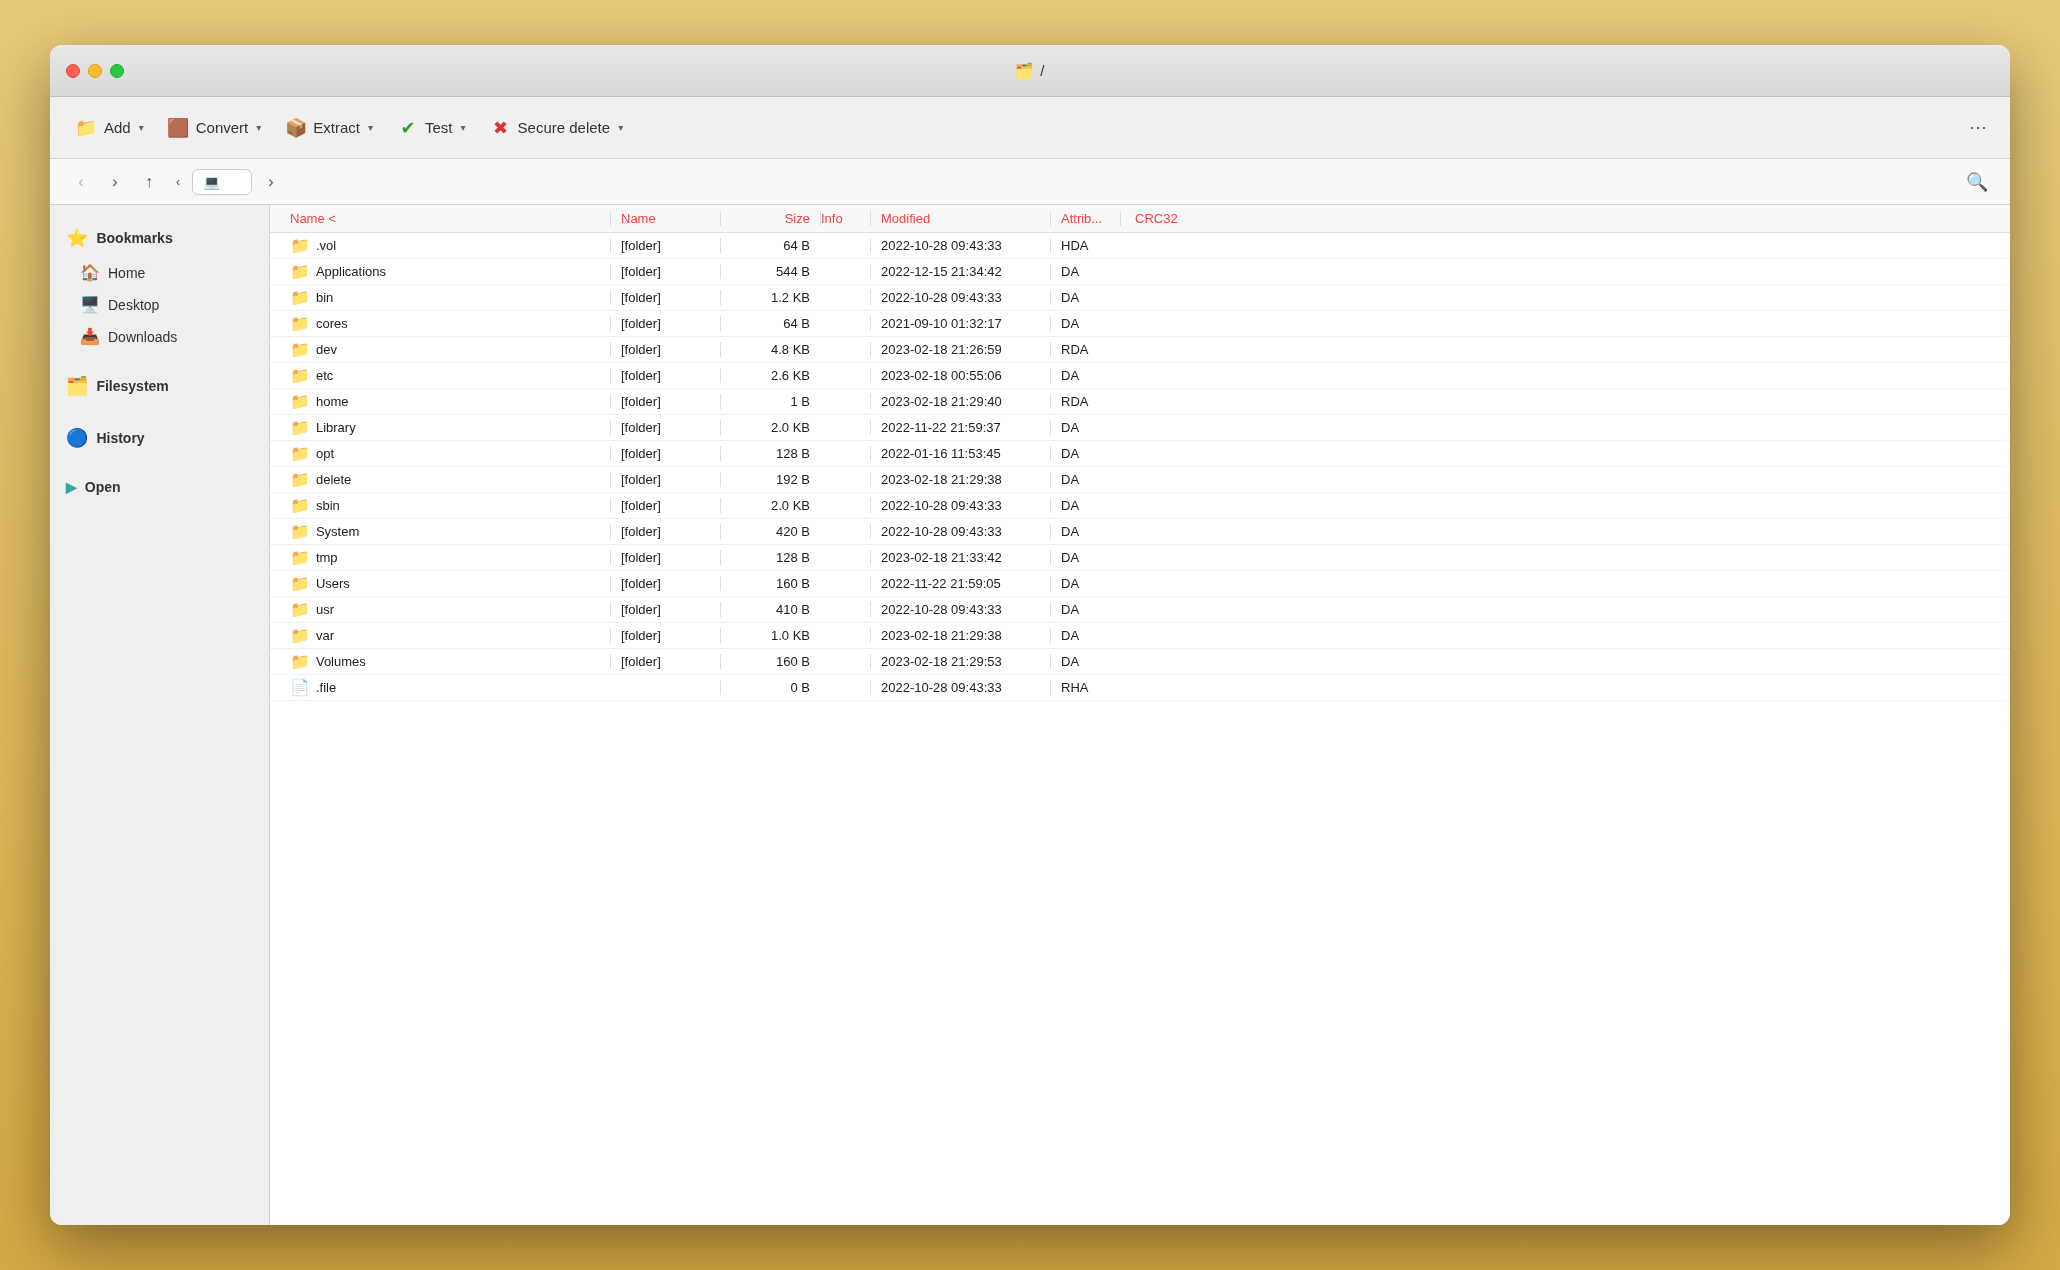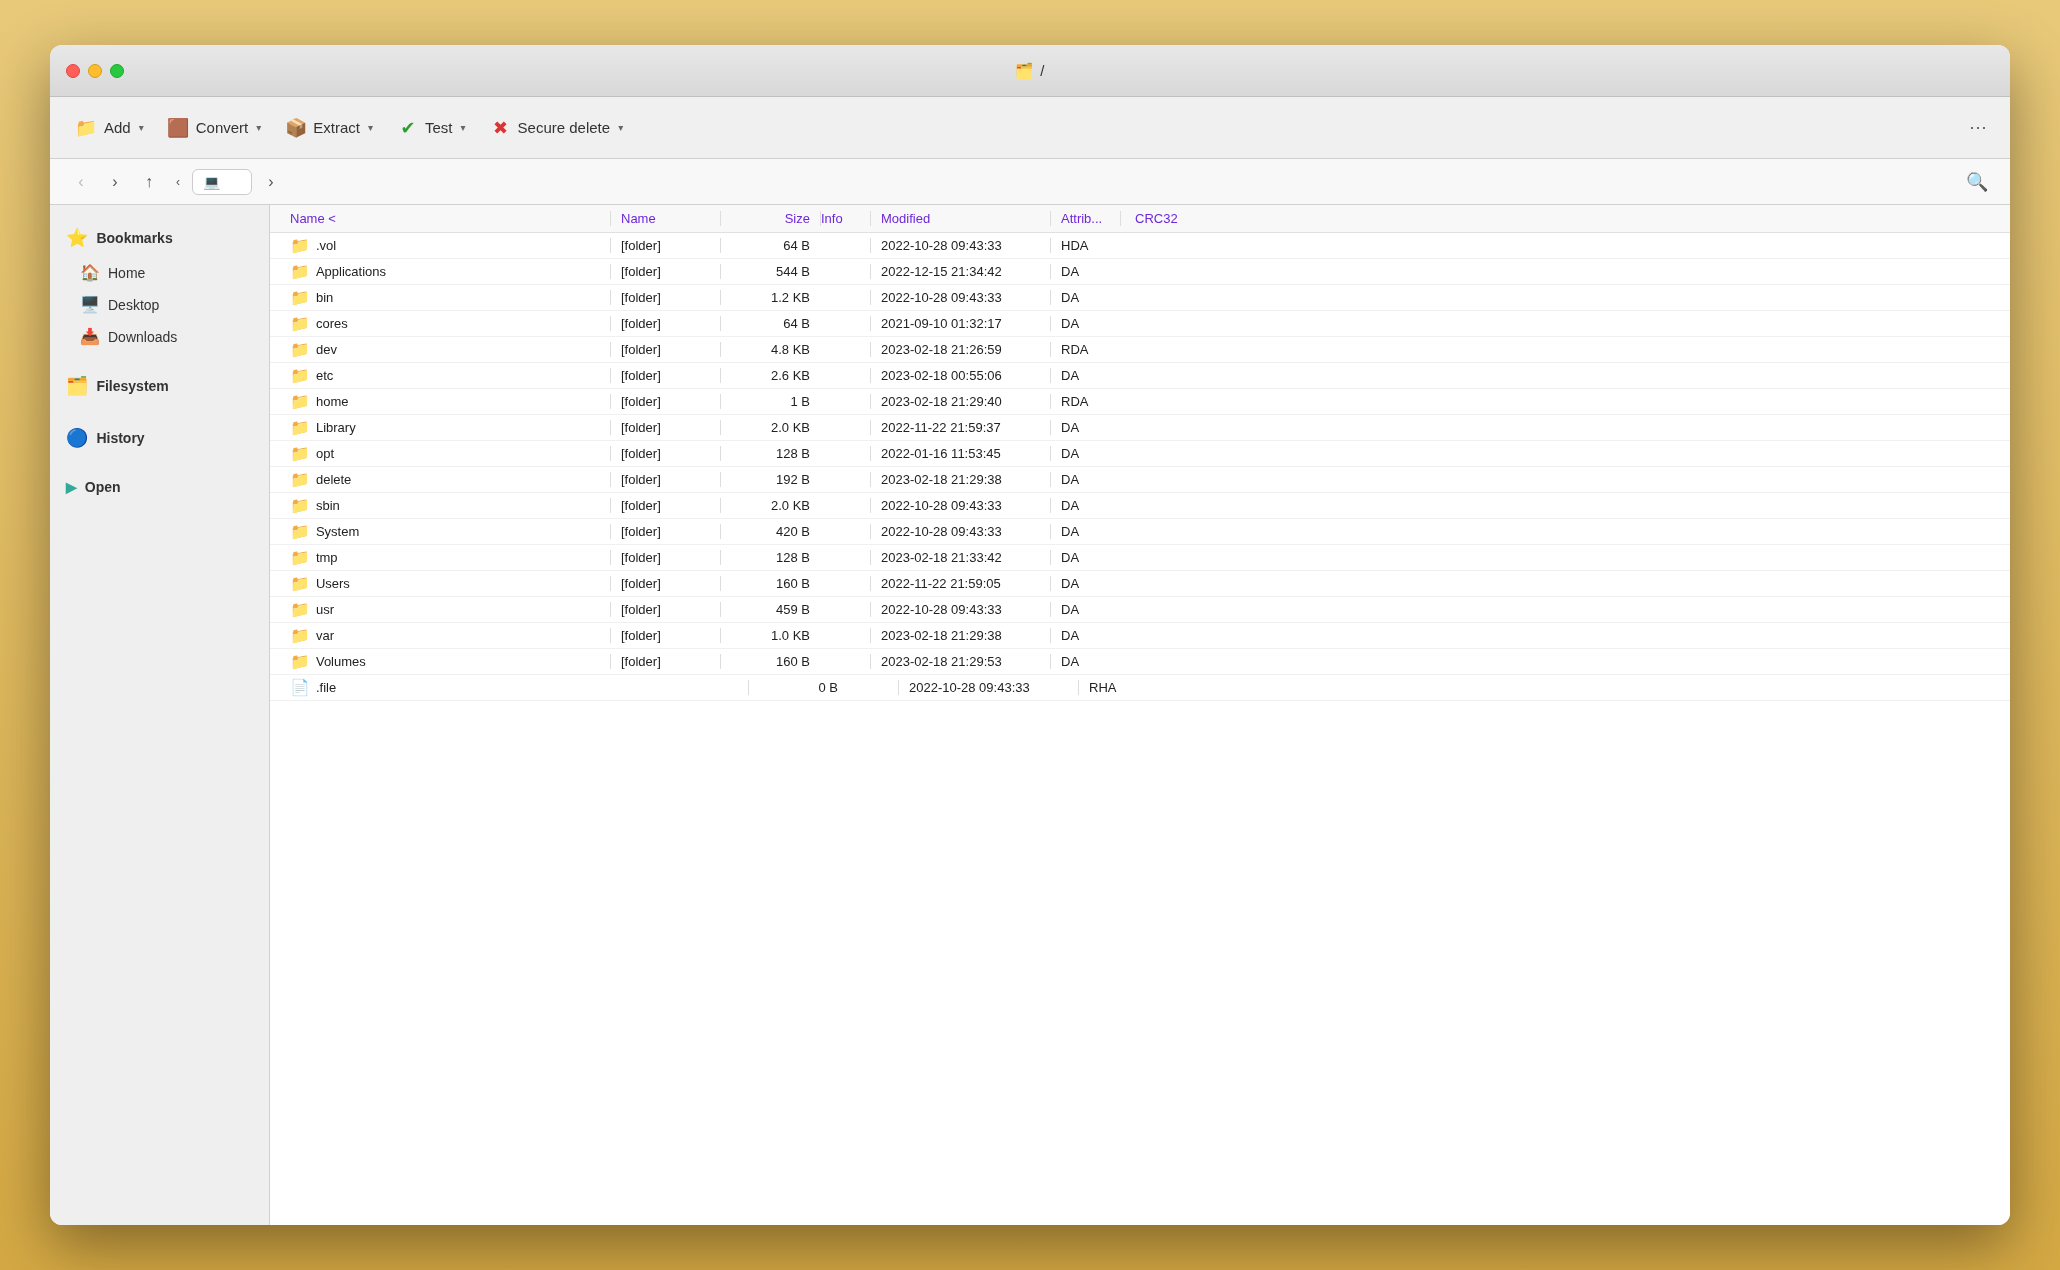--- a/index.html
+++ b/index.html
@@ -217,21 +217,21 @@
     .file-list-header {
       display: flex;
       align-items: center;
       padding: 6px 0;
       border-bottom: 1px solid #e0e0e0;
       background: #f8f8f8;
       position: sticky;
       top: 0;
       z-index: 10;
       font-size: 13px;
-      color: #6d28d9;
+      color: #ef4444;
       font-weight: 500;
     }
     .col-name {
       width: 340px;
       padding-left: 20px;
       display: flex;
       align-items: center;
       gap: 4px;
     }
     .col-type {
@@ -598,21 +598,21 @@
     <div class="col-modified">2022-11-22 21:59:05</div>
     <div class="col-attrib">DA</div>
     <div class="col-crc32"></div>
   </div>
           <div class="file-row">
     <div class="col-name">
       <span class="folder-icon">📁</span>
       <span>usr</span>
     </div>
     <div class="col-type">[folder]</div>
-    <div class="col-size" style="text-align:right; padding-right:10px;">459 B</div>
+    <div class="col-size" style="text-align:right; padding-right:10px;">410 B</div>
     <div class="col-info"></div>
     <div class="col-modified">2022-10-28 09:43:33</div>
     <div class="col-attrib">DA</div>
     <div class="col-crc32"></div>
   </div>
           <div class="file-row">
     <div class="col-name">
       <span class="folder-icon">📁</span>
       <span>var</span>
     </div>
@@ -634,21 +634,21 @@
     <div class="col-modified">2023-02-18 21:29:53</div>
     <div class="col-attrib">DA</div>
     <div class="col-crc32"></div>
   </div>
           <div class="file-row">
     <div class="col-name">
       <span class="file-icon">📄</span>
       <span>.file</span>
     </div>
     <div class="col-type"></div>
-    <div class="col-size" style="text-align:right; padding-right:10px;margin-left:28px;">0 B</div>
+    <div class="col-size" style="text-align:right; padding-right:10px;">0 B</div>
     <div class="col-info"></div>
     <div class="col-modified">2022-10-28 09:43:33</div>
     <div class="col-attrib">RHA</div>
     <div class="col-crc32"></div>
   </div>
         </div>
     </div>
 
   </div>
 

